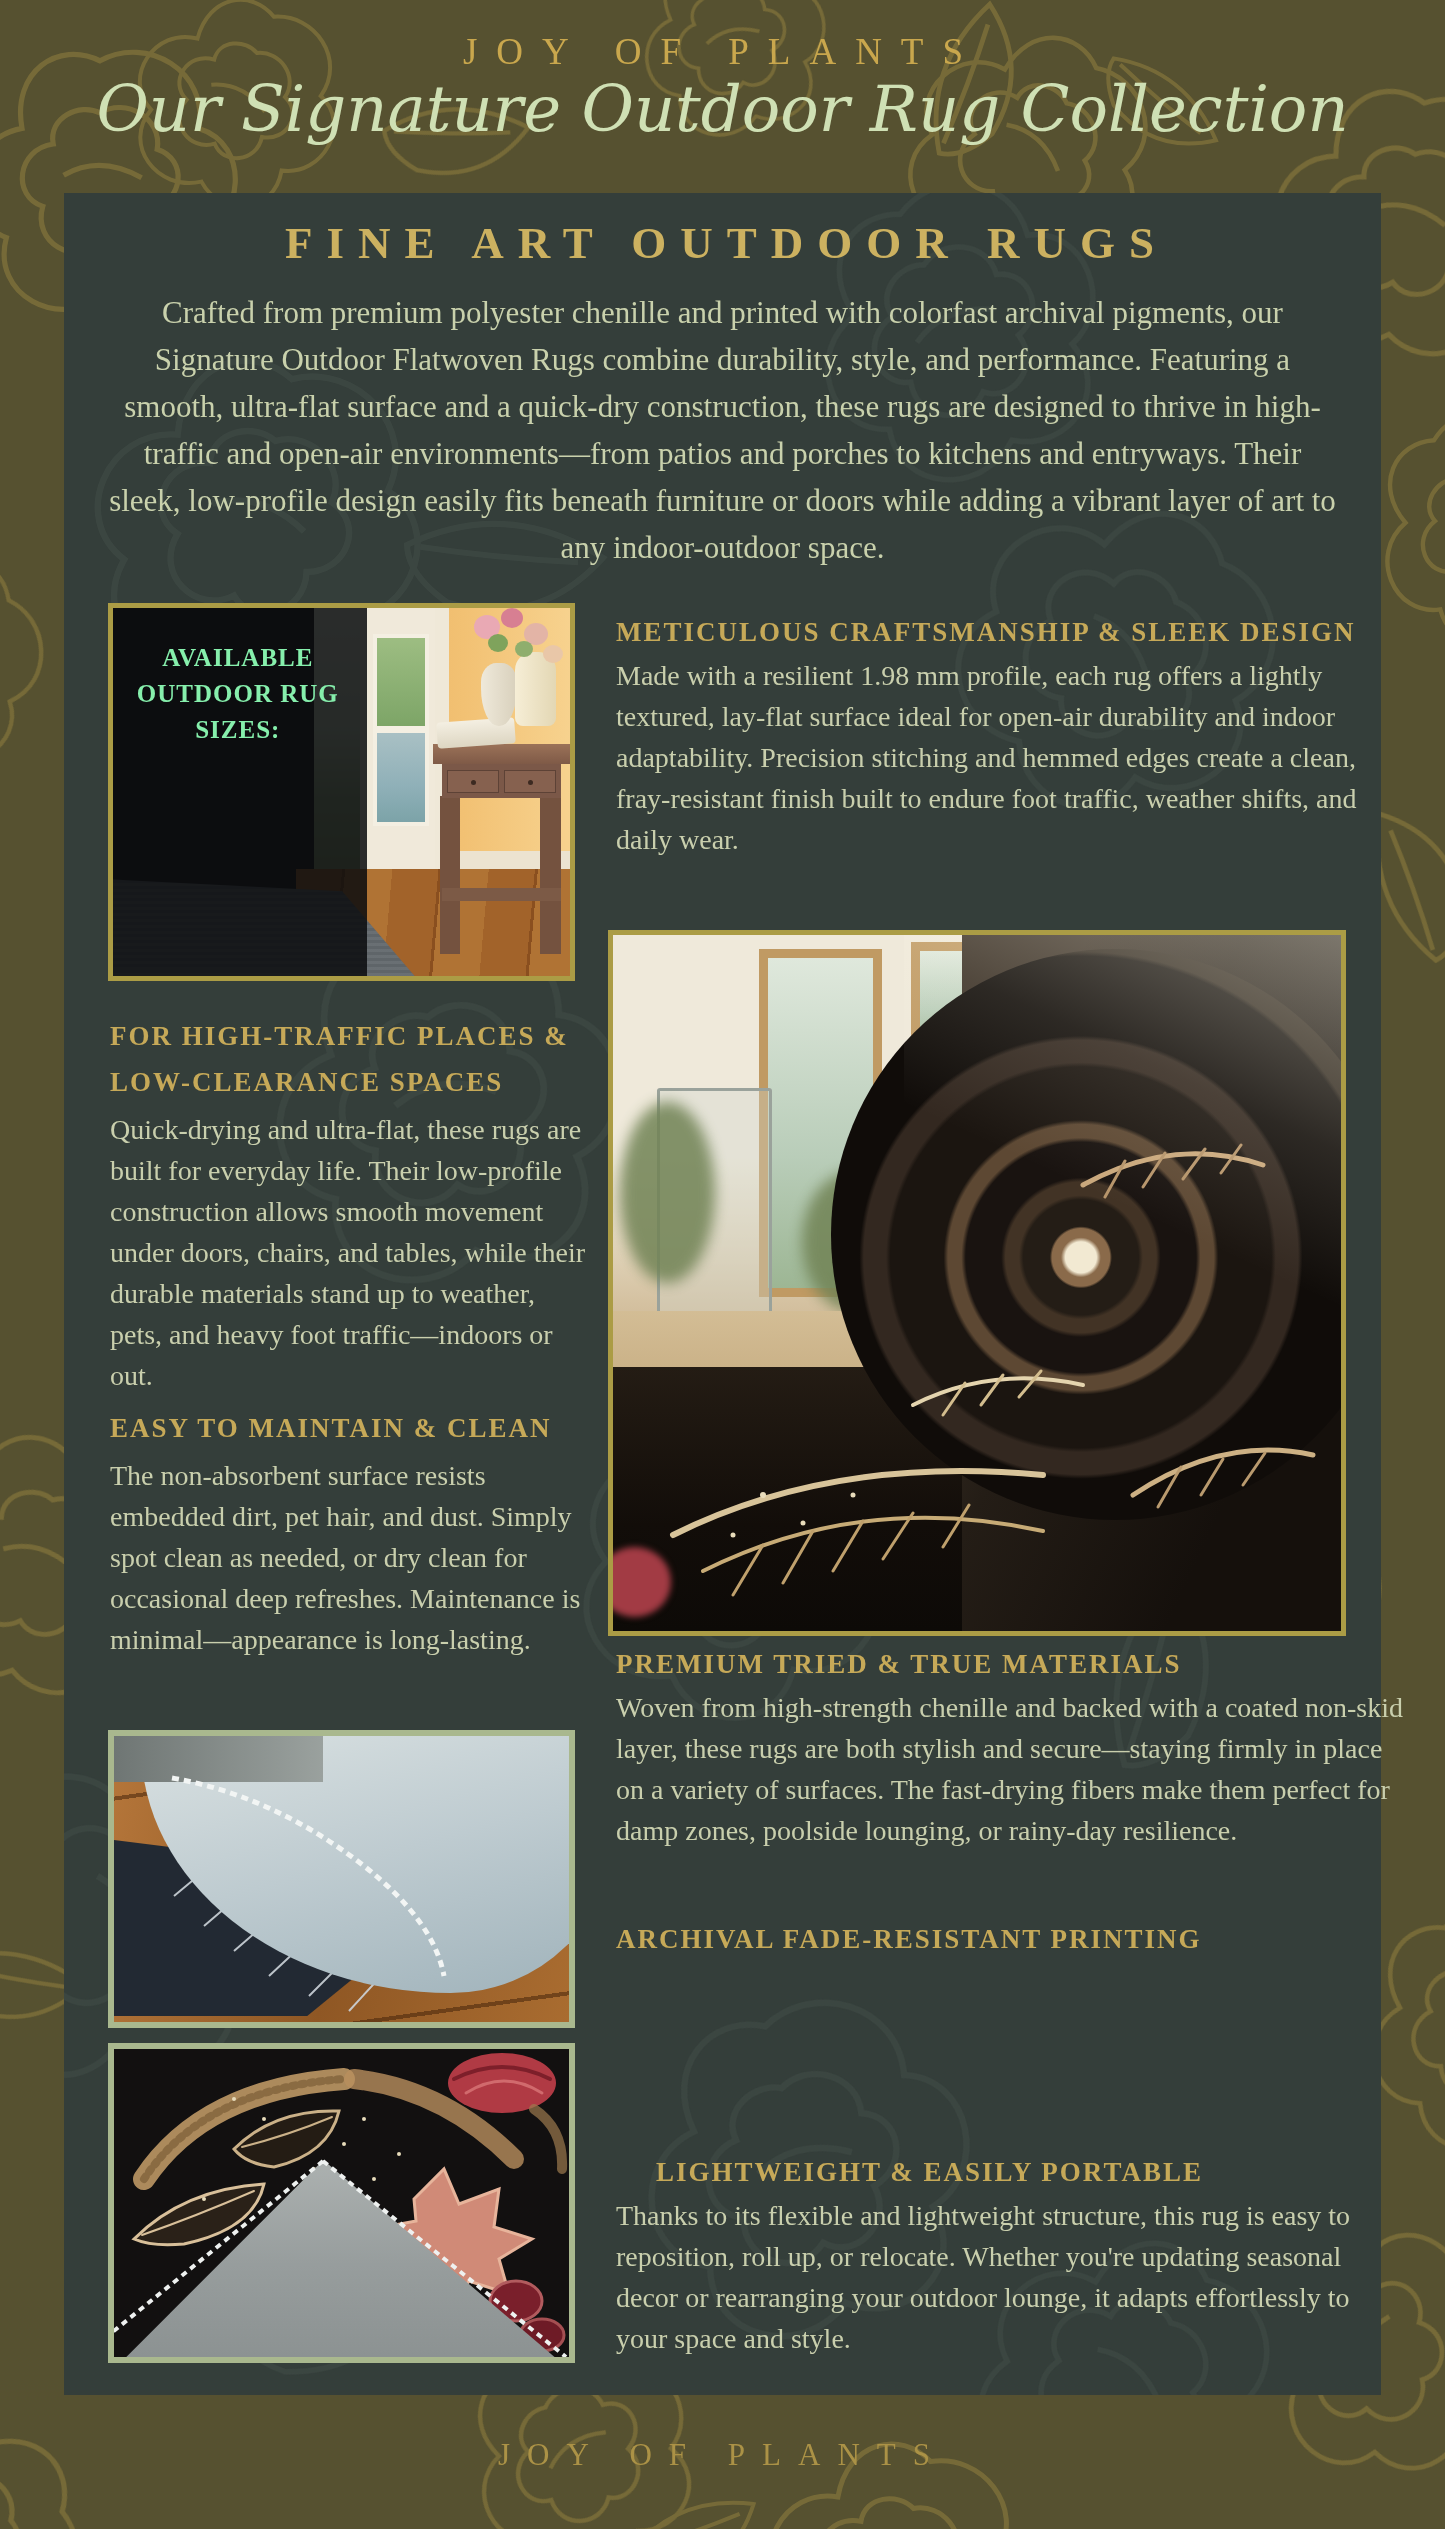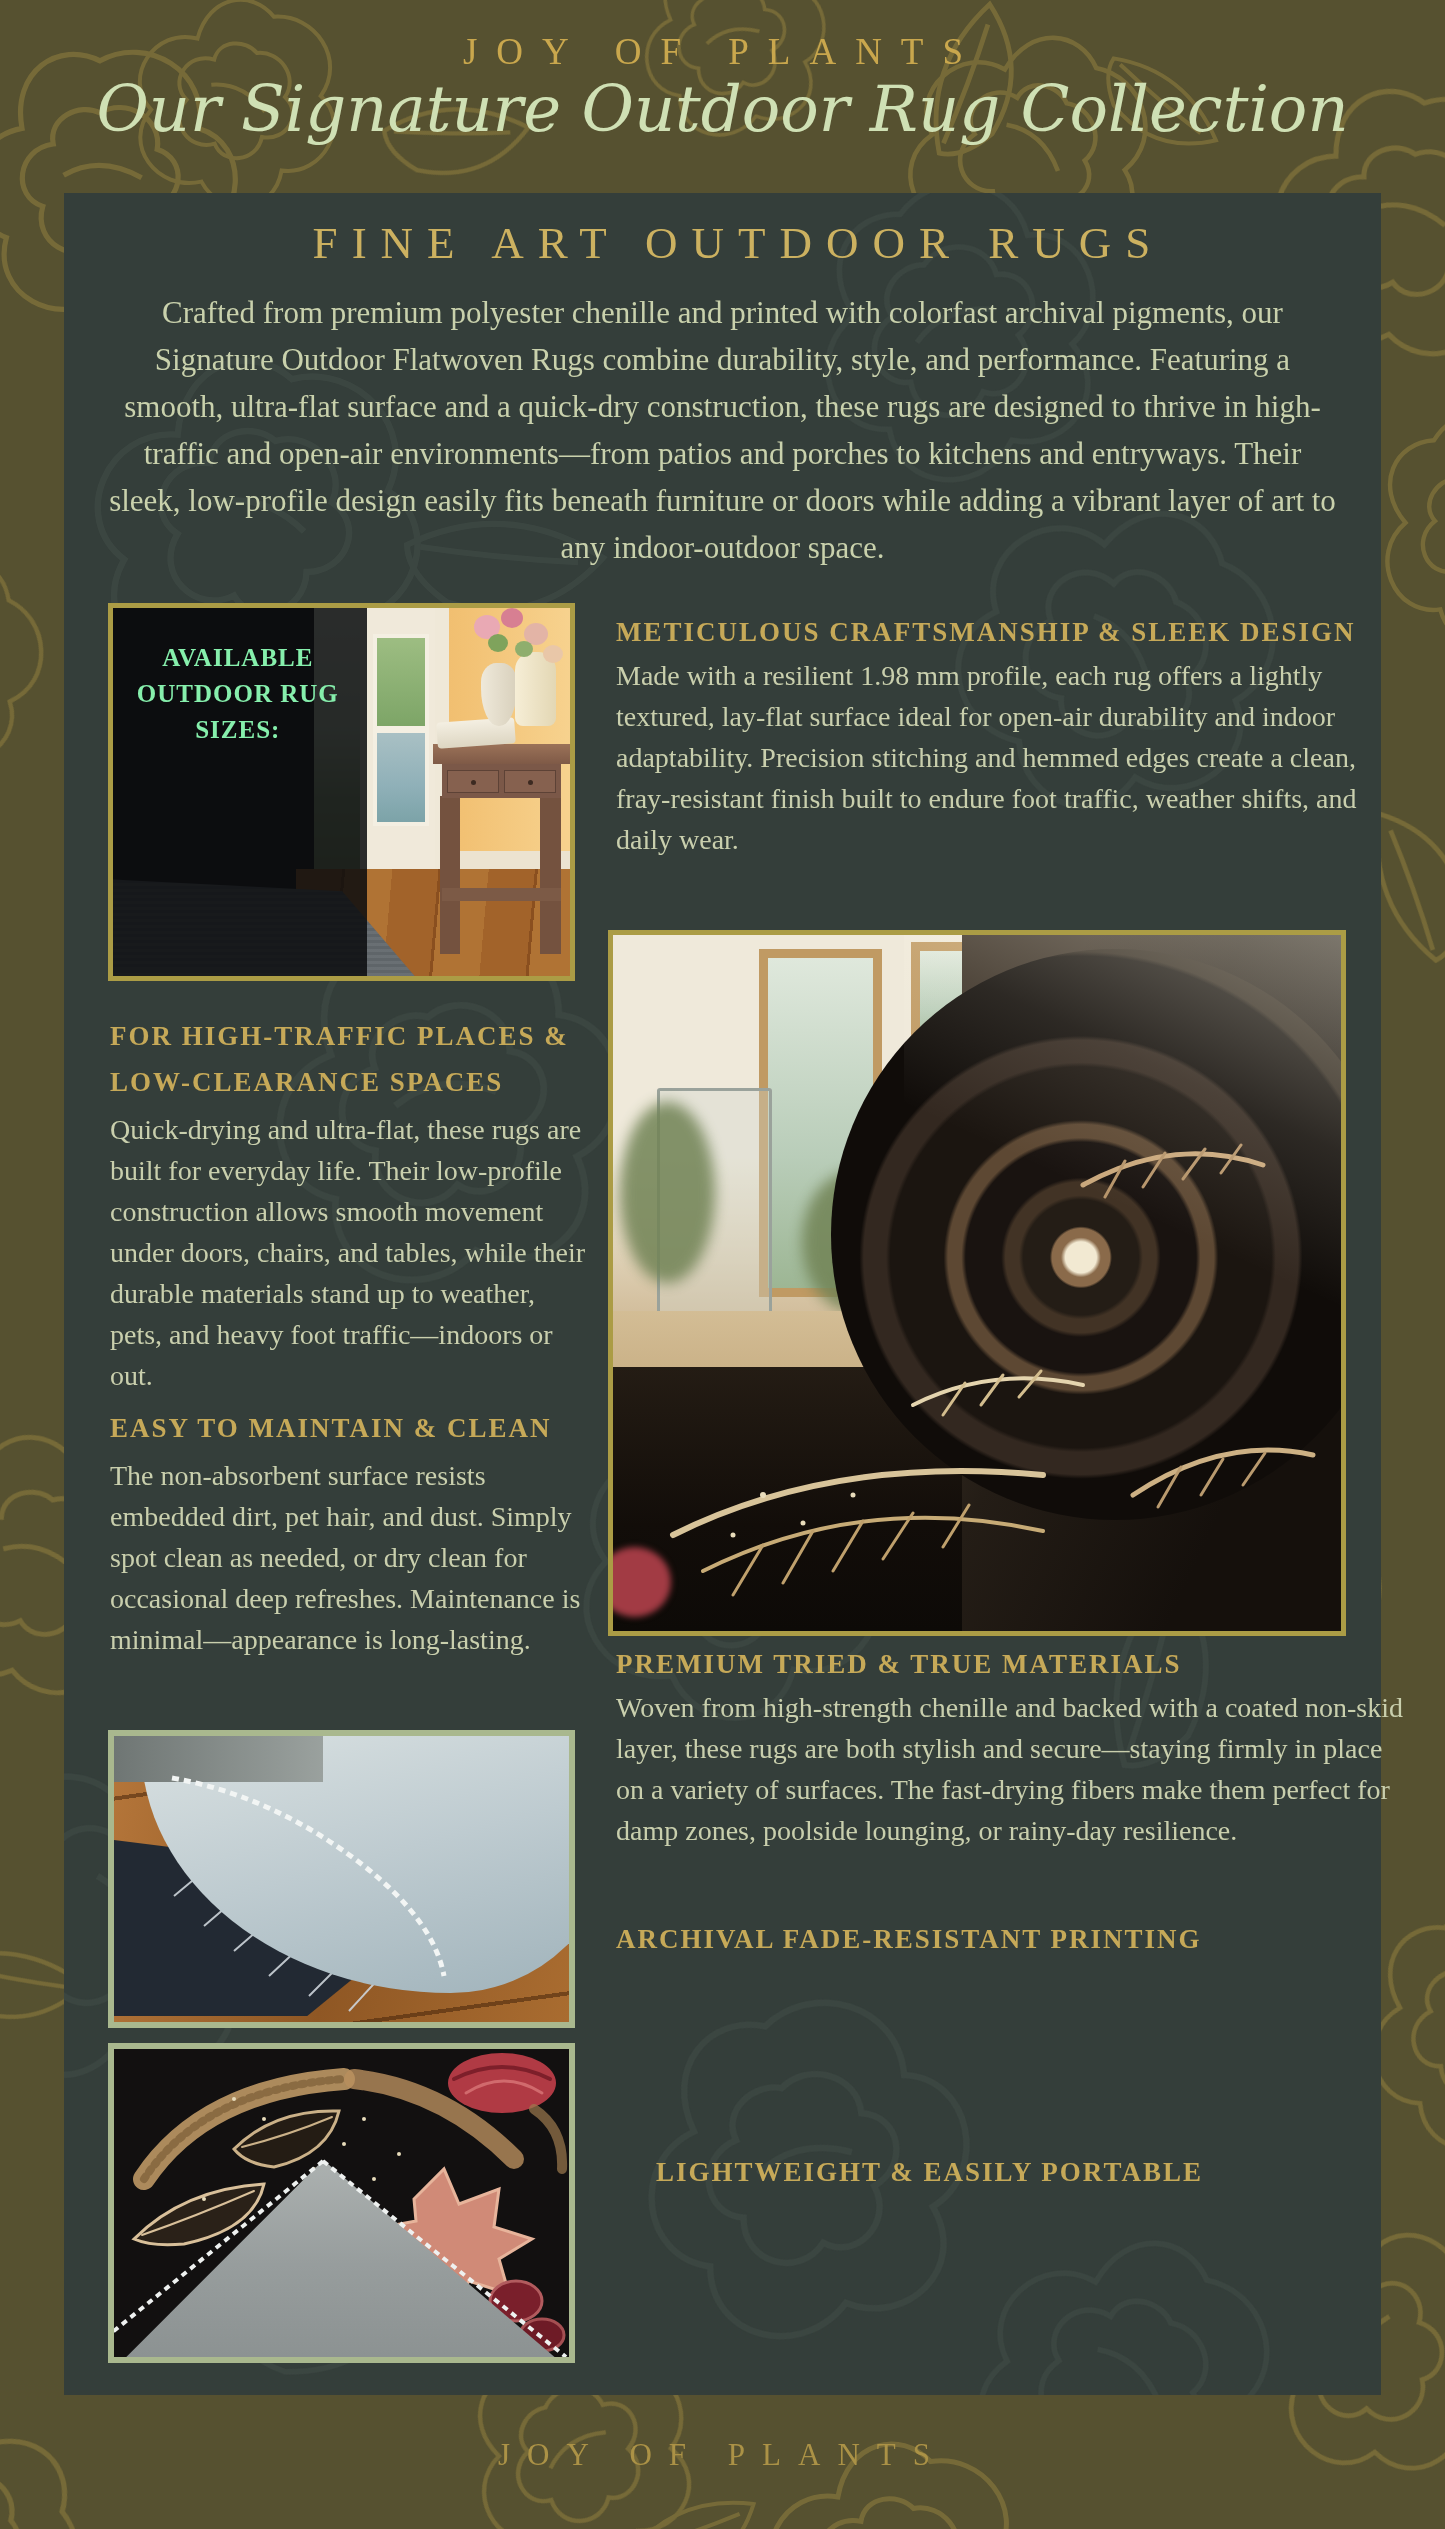--- a/index.html
+++ b/index.html
@@ -8,22 +8,22 @@
   svg.pattern{position:absolute;left:0;top:0;pointer-events:none;}
 
   
   .brand-top{position:absolute;top:30px;left:0;width:100%;text-align:center;
     font-size:37px;letter-spacing:19px;color:#c9a74d;font-weight:400;z-index:3;}
   .tagline{position:absolute;top:72px;left:0;width:100%;text-align:center;
     font-style:italic;font-size:64px;color:#cfe0b4;z-index:3;font-family:"DejaVu Serif",serif;}
 
   
   #panel{position:absolute;left:64px;top:193px;width:1317px;height:2202px;background:#343e3a;z-index:2;}
-  .panel-title{position:absolute;top:24px;left:16px;width:100%;text-align:center;
-    font-size:45px;letter-spacing:14px;color:#ccb160;font-weight:400;z-index:2;}
+  .panel-title{position:absolute;top:24px;left:4px;width:100%;text-align:center;
+    font-size:45px;letter-spacing:14px;color:#ccb160;font-weight:700;z-index:2;}
   .intro{position:absolute;top:96px;left:44px;width:1229px;text-align:center;
     font-size:31px;line-height:47px;color:#c9d1ac;z-index:2;}
 
   .sec-h{position:absolute;font-size:27px;font-weight:bold;letter-spacing:2px;
     color:#c6a958;line-height:46px;z-index:2;}
   .sec-b{position:absolute;font-size:28px;line-height:41px;color:#c9cfad;z-index:2;}
 
   
   .card{position:absolute;box-sizing:border-box;overflow:hidden;z-index:2;}
   .gold-border{border:5px solid #ab9c45;}
@@ -300,18 +300,19 @@
         <path d="M209 112 L452 308 M209 112 L-10 290" fill="none" stroke="#eef1f0" stroke-width="4" stroke-dasharray="6 5"></path>
       </svg>
     </div>
 
     <div class="sec-h" style="left:552px;top:1448px;width:780px;">PREMIUM TRIED &amp; TRUE MATERIALS</div>
     <div class="sec-b" style="left:552px;top:1494px;width:788px;">Woven from high-strength chenille and backed with a coated non-skid layer, these rugs are both stylish and secure—staying firmly in place on a variety of surfaces. The fast-drying fibers make them perfect for damp zones, poolside lounging, or rainy-day resilience.</div>
 
     <div class="sec-h" style="left:552px;top:1723px;width:780px;">ARCHIVAL FADE-RESISTANT PRINTING</div>
 
     <div class="sec-h" style="left:552px;top:1956px;width:780px;margin-left:40px;">LIGHTWEIGHT &amp; EASILY PORTABLE</div>
+    <div class="sec-b" style="left:552px;top:2002px;width:788px;">Thanks to its flexible and lightweight structure, this rug is easy to reposition, roll up, or relocate. Whether you're updating seasonal decor or rearranging your outdoor lounge, it adapts effortlessly to your space and style.</div>
 
   </div>
 
   <div class="footer-brand">JOY OF PLANTS</div>
 
 </div>
 
 </body></html>

